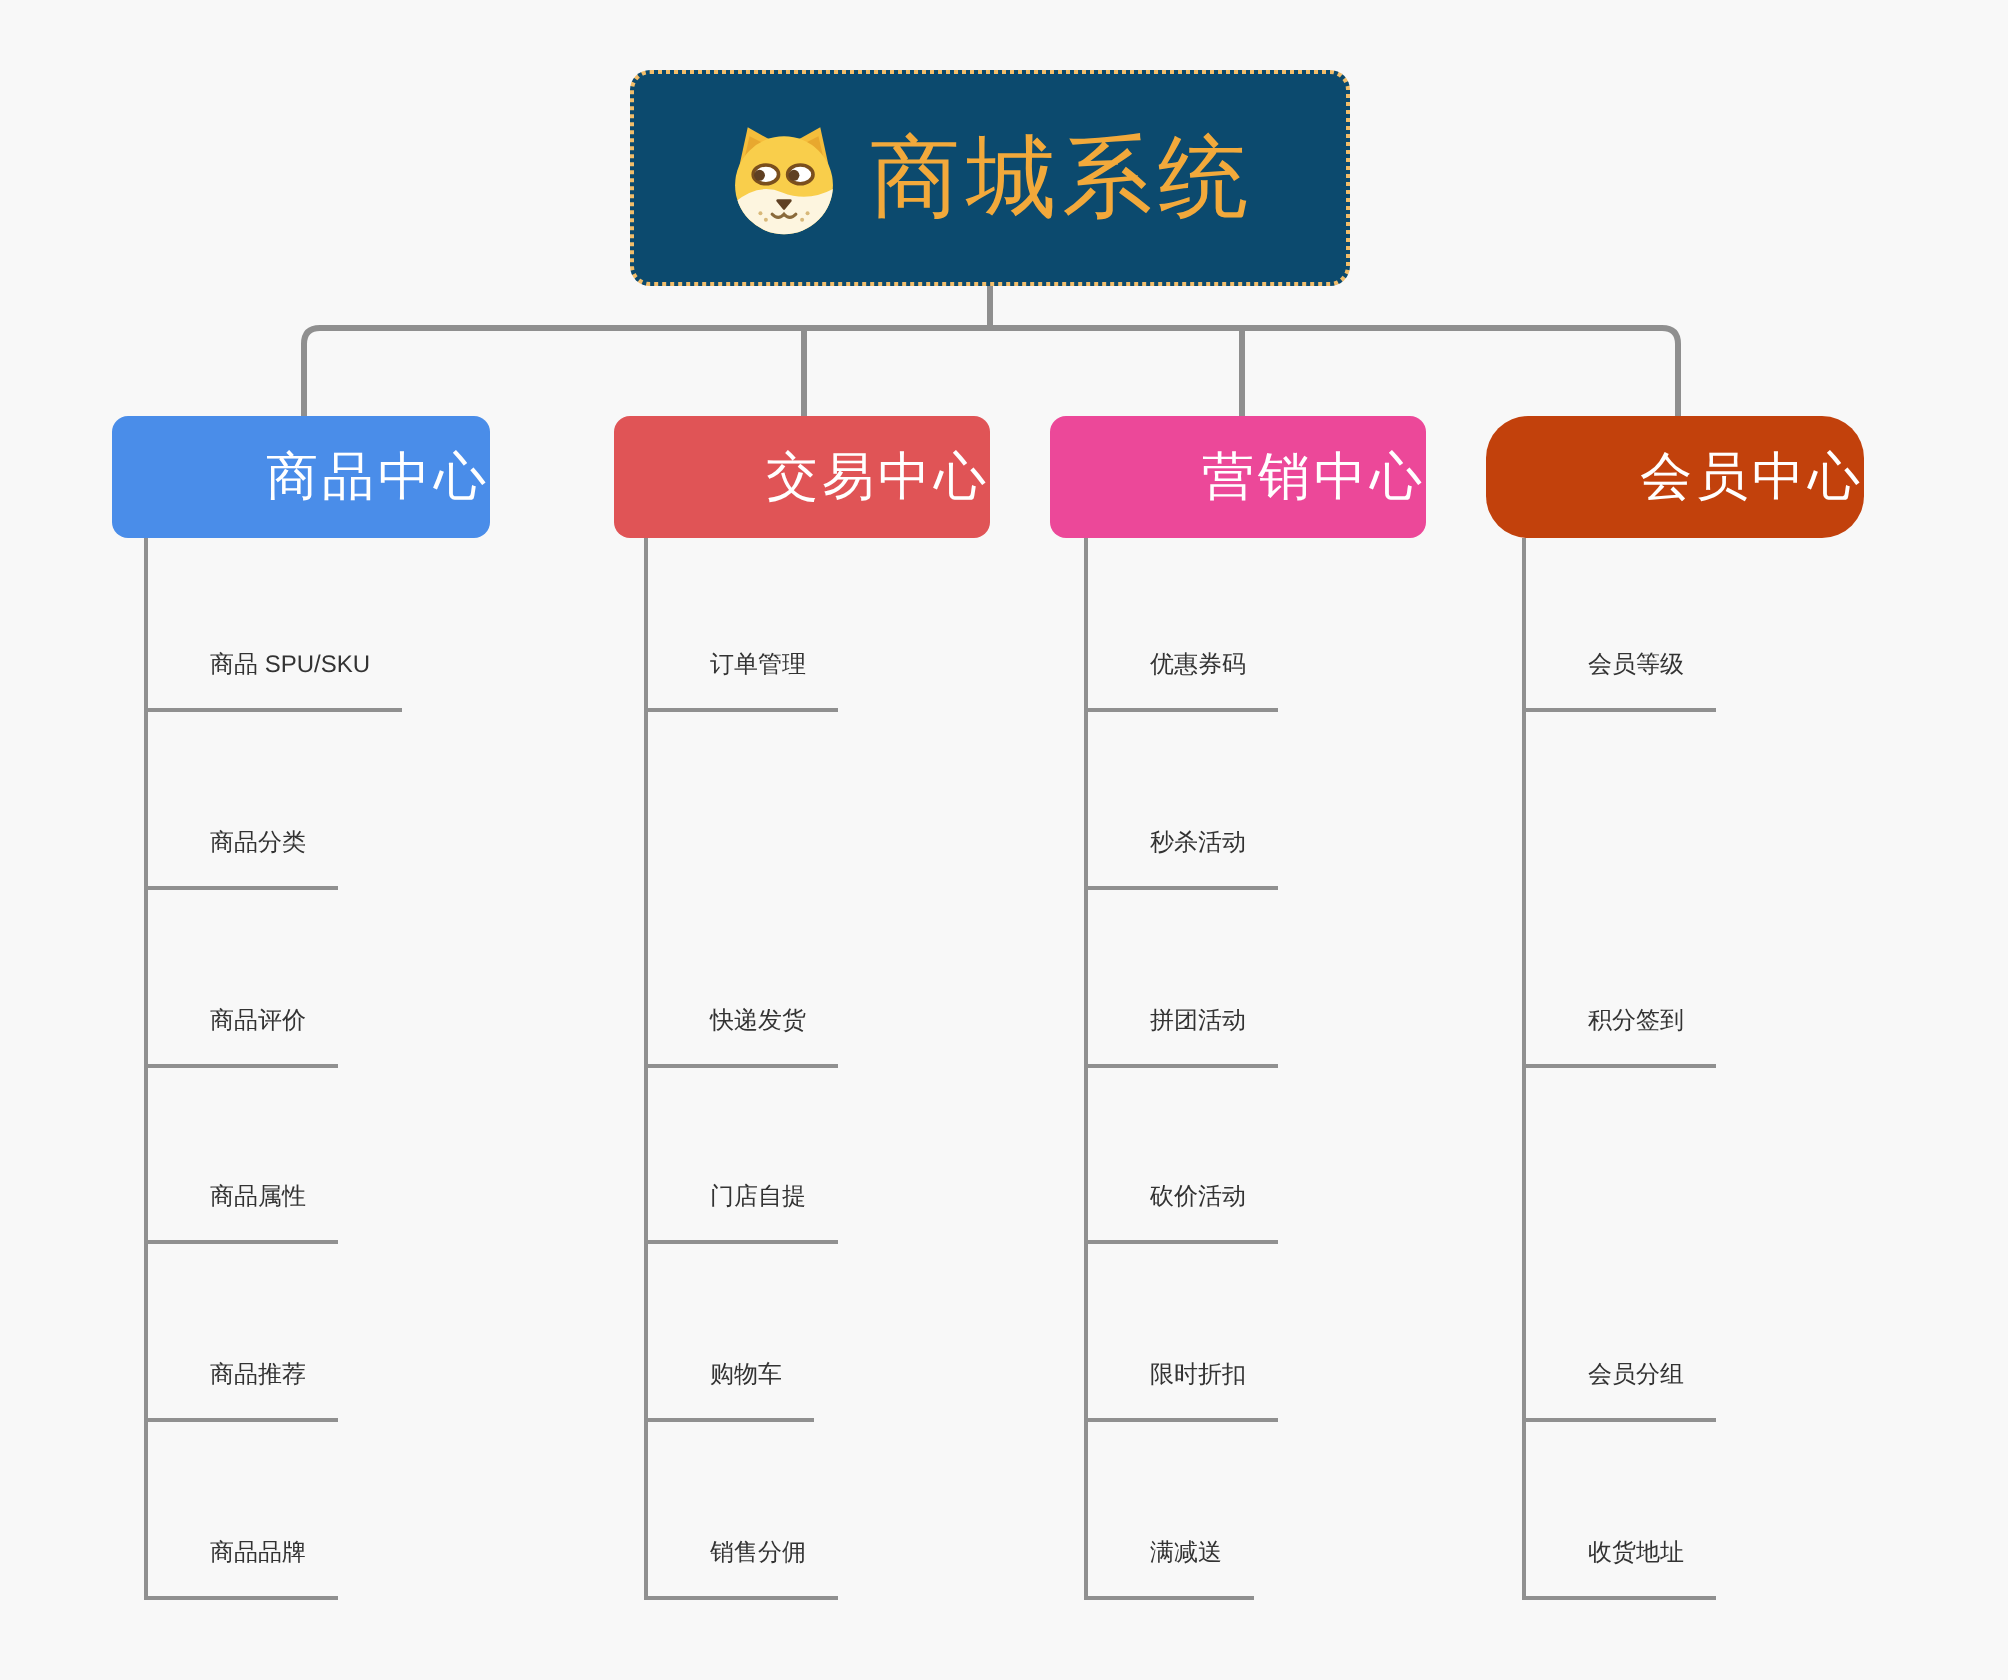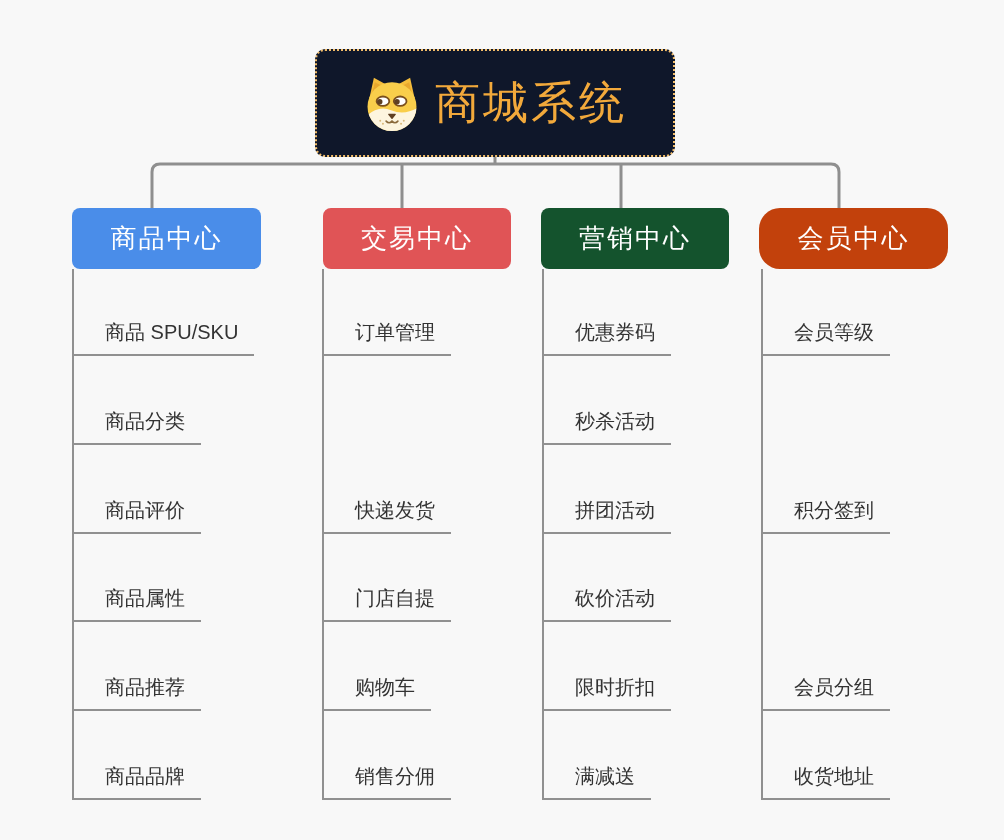--- a/index.html
+++ b/index.html
@@ -10,54 +10,54 @@
     position:relative;overflow:hidden;
   }
   .canvas{position:absolute;inset:0;}
 
   
   .connectors{position:absolute;left:0;top:0;width:1004px;height:840px;pointer-events:none;}
   .connectors path{fill:none;stroke-width:3;stroke-linecap:butt;}
 
   
   .root-node{
-    position:absolute;left:315px;top:49px;width:360px;height:108px;
-    background:#0f172a;border:2px dotted #f2bd6a;border-radius:10px;
+    position:absolute;left:315px;top:35px;width:360px;height:108px;
+    background:#0c4a6e;border:2px dotted #f2bd6a;border-radius:10px;
     box-sizing:border-box;
     display:flex;align-items:center;justify-content:center;gap:14px;
   }
   .root-node .label{
     font-size:45px;letter-spacing:3px;font-weight:400;white-space:nowrap;
   }
   .root-node svg{display:block;}
 
   
   .branch-node{
     position:absolute;top:208px;height:61px;border-radius:8px;
-    display:flex;align-items:center;justify-content:center;
-    color:#ffffff;font-size:26px;letter-spacing:2px;white-space:nowrap;margin-left:16px;
+    display:flex;align-items:center;justify-content:flex-end;
+    color:#ffffff;font-size:26px;letter-spacing:2px;white-space:nowrap;
   }
   .branch-0{left:56px;width:189px;}
   .branch-1{left:307px;width:188px;}
   .branch-2{left:525px;width:188px;}
   .branch-3{left:743px;width:189px;}
 
   
   .column{position:absolute;top:269px;width:235px;height:531px;}
   .col-0{left:72px;}
   .col-1{left:322px;}
   .col-2{left:542px;}
   .col-3{left:761px;}
   .column::before{
     content:"";position:absolute;left:0;top:0;width:2px;height:531px;background:#909090;
   }
   .leaf{
     position:absolute;left:0;
     display:inline-block;white-space:nowrap;
-    font-size:20px;line-height:24px;color:#333333;
+    font-size:12px;line-height:24px;color:#333333;
     padding:0 16px 10px 33px;
     border-bottom:2px solid #909090;
   }
   .leaf-0{top:51px;}
   .leaf-1{top:140px;}
   .leaf-2{top:229px;}
   .leaf-3{top:317px;}
   .leaf-4{top:406px;}
   .leaf-5{top:495px;}
 </style>
@@ -108,21 +108,21 @@
     </span>
     <span class="label" style="color: rgb(242, 169, 59);">商城系统</span>
   </div>
 
   <div class="branch-node branch-0" style="background: rgb(74, 141, 233);">
     <span>商品中心</span>
   </div>
   <div class="branch-node branch-1" style="background: rgb(224, 84, 86);">
     <span>交易中心</span>
   </div>
-  <div class="branch-node branch-2" style="background: #14532d;">
+  <div class="branch-node branch-2" style="background: #ec4899;">
     <span>营销中心</span>
   </div>
   <div class="branch-node branch-3" style="background: #c2410c; border-radius: 21px;">
     <span>会员中心</span>
   </div>
 
   <div class="column col-0">
     <div class="leaf leaf-0">商品 SPU/SKU</div>
     <div class="leaf leaf-1">商品分类</div>
     <div class="leaf leaf-2">商品评价</div>

